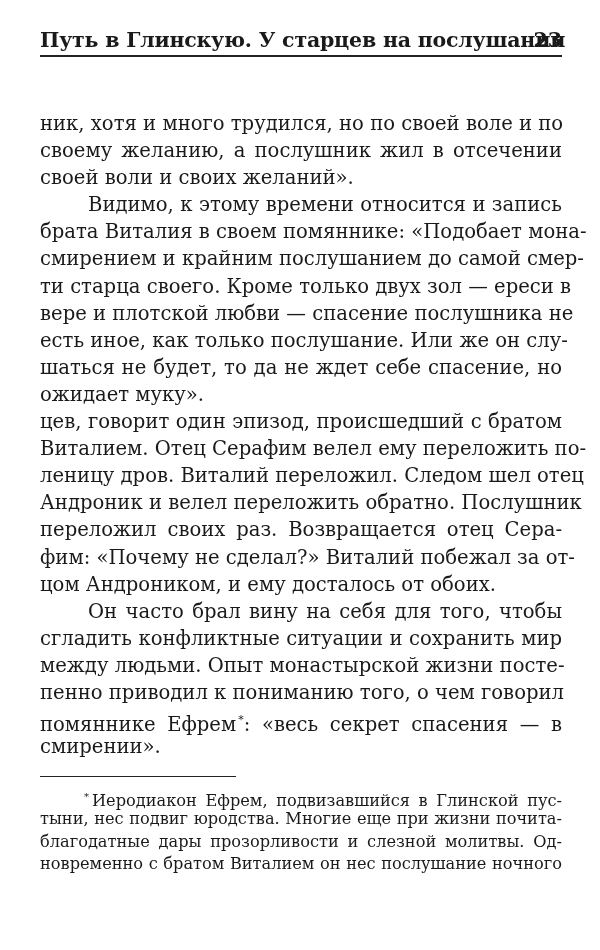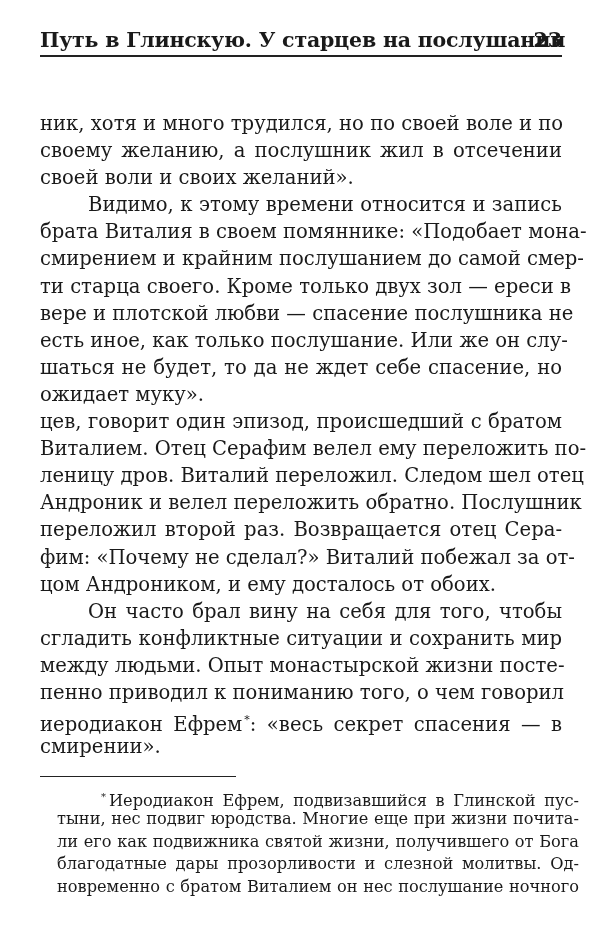--- a/index.html
+++ b/index.html
@@ -74,21 +74,21 @@
   .fn-rule {
     position: absolute;
     left: 0;
     top: 776px;
     width: 196px;
     height: 0;
     border-top: 1.5px solid #222;
   }
   .footnotes {
     position: absolute;
-    left: 17px;
+    left: 0;
     top: 786px;
     width: 522px;
     font-size: 16.2px;
     line-height: 22.4px;
   }
   .footnotes .line {
     height: 22.4px;
   }
   .footnotes .line.indent {
     padding-left: 44px;
@@ -121,35 +121,34 @@
     <span class="line">ти старца своего. Кроме только двух зол — ереси в</span>
     <span class="line">вере и плотской любви — спасение послушника не</span>
     <span class="line">есть иное, как только послушание. Или же он слу-</span>
     <span class="line">шаться не будет, то да не ждет себе спасение, но</span>
     <span class="line last">ожидает муку».</span>
 
     <span class="line">цев, говорит один эпизод, происшедший с братом</span>
     <span class="line">Виталием. Отец Серафим велел ему переложить по-</span>
     <span class="line">леницу дров. Виталий переложил. Следом шел отец</span>
     <span class="line">Андроник и велел переложить обратно. Послушник</span>
-    <span class="line">переложил второй раз. Возвращается отец Сера-</span>
+    <span class="line">переложил своих раз. Возвращается отец Сера-</span>
     <span class="line">фим: «Почему не сделал?» Виталий побежал за от-</span>
     <span class="line last">цом Андроником, и ему досталось от обоих.</span>
 
     <span class="line indent">Он часто брал вину на себя для того, чтобы</span>
     <span class="line">сгладить конфликтные ситуации и сохранить мир</span>
     <span class="line">между людьми. Опыт монастырской жизни посте-</span>
     <span class="line">пенно приводил к пониманию того, о чем говорил</span>
-    <span class="line"><span>иеродиакон Ефрем</span><sup class="fn-mark">*</sup><span>: «весь секрет спасения — в</span></span>
+    <span class="line"><span>помяннике Ефрем</span><sup class="fn-mark">*</sup><span>: «весь секрет спасения — в</span></span>
     <span class="line last">смирении».</span>
   </div>
 
   <div class="fn-rule"></div>
 
   <div class="footnotes">
     <span class="line indent"><sup class="fn-mark">*</sup><span>Иеродиакон Ефрем, подвизавшийся в Глинской пус-</span></span>
     <span class="line">тыни, нес подвиг юродства. Многие еще при жизни почита-</span>
-    <span class="line">ли его как подвижника святой жизни, получившего от Бога</span>
     <span class="line">благодатные дары прозорливости и слезной молитвы. Од-</span>
     <span class="line">новременно с братом Виталием он нес послушание ночного</span>
   </div>
 
 </div>
 
 </body></html>

